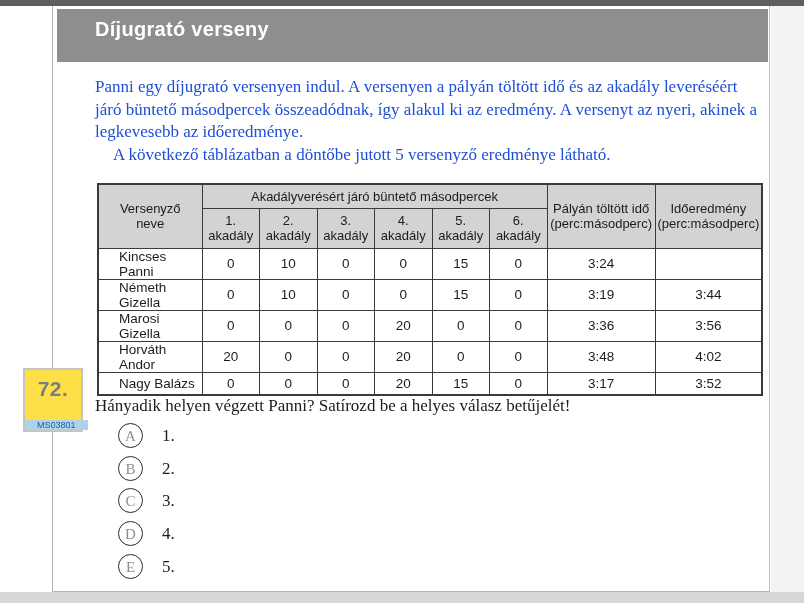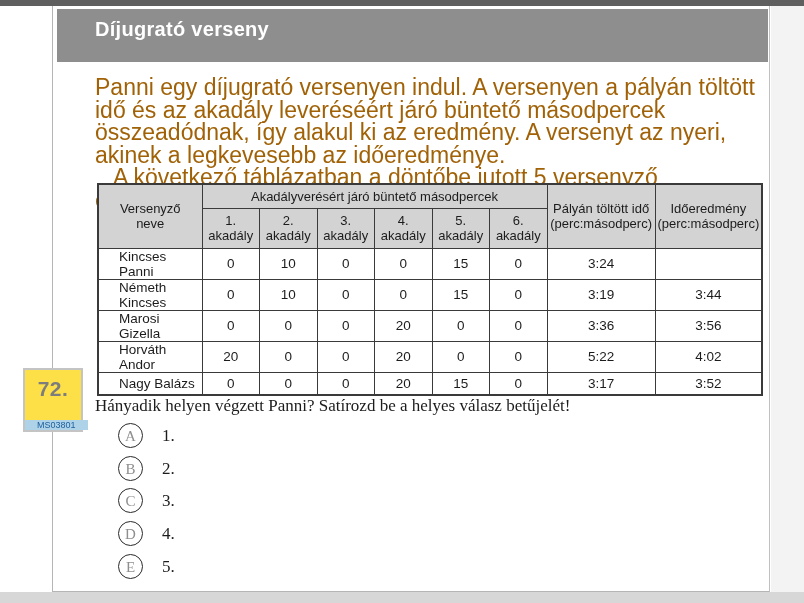--- a/index.html
+++ b/index.html
@@ -37,24 +37,24 @@
     color: #ffffff;
     font-weight: bold;
     font-size: 20px;
     line-height: 40px;
     padding-left: 38px;
     letter-spacing: 0.3px;
   }
 
   .intro {
     position: absolute; left: 95px; top: 76px; width: 666px;
-    font-family: Liberation Sans, sans-serif;
-    font-size: 23px;
+    font-family: Liberation Serif, serif;
+    font-size: 17px;
     line-height: 22.5px;
-    color: #a16207;
+    color: #1d4ed8;
   }
   .intro p.indent { text-indent: 18px; }
 
   table.results {
     position: absolute; left: 97px; top: 183px;
     border-collapse: collapse;
     table-layout: fixed;
     width: 664px;
     font-family: "Liberation Sans", sans-serif;
     color: #1c1c1c;
@@ -204,21 +204,21 @@
       <td>0</td>
       <td>10</td>
       <td>0</td>
       <td>0</td>
       <td>15</td>
       <td>0</td>
       <td>3:24</td>
       <td></td>
     </tr>
     <tr>
-      <td class="name-cell">Németh Kincses</td>
+      <td class="name-cell">Németh Gizella</td>
       <td>0</td>
       <td>10</td>
       <td>0</td>
       <td>0</td>
       <td>15</td>
       <td>0</td>
       <td>3:19</td>
       <td>3:44</td>
     </tr>
     <tr>
@@ -233,21 +233,21 @@
       <td>3:56</td>
     </tr>
     <tr>
       <td class="name-cell">Horváth Andor</td>
       <td>20</td>
       <td>0</td>
       <td>0</td>
       <td>20</td>
       <td>0</td>
       <td>0</td>
-      <td>5:22</td>
+      <td>3:48</td>
       <td>4:02</td>
     </tr>
     <tr>
       <td class="name-cell">Nagy Balázs</td>
       <td>0</td>
       <td>0</td>
       <td>0</td>
       <td>20</td>
       <td>15</td>
       <td>0</td>

